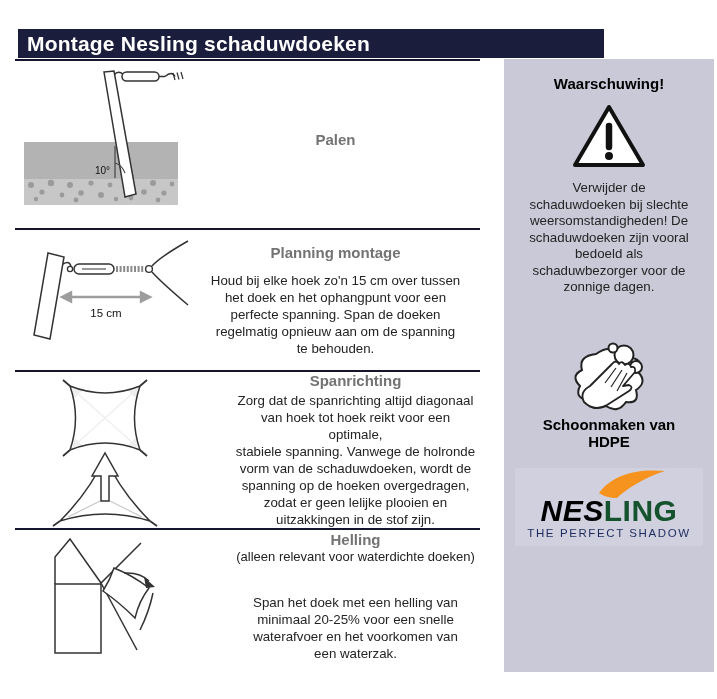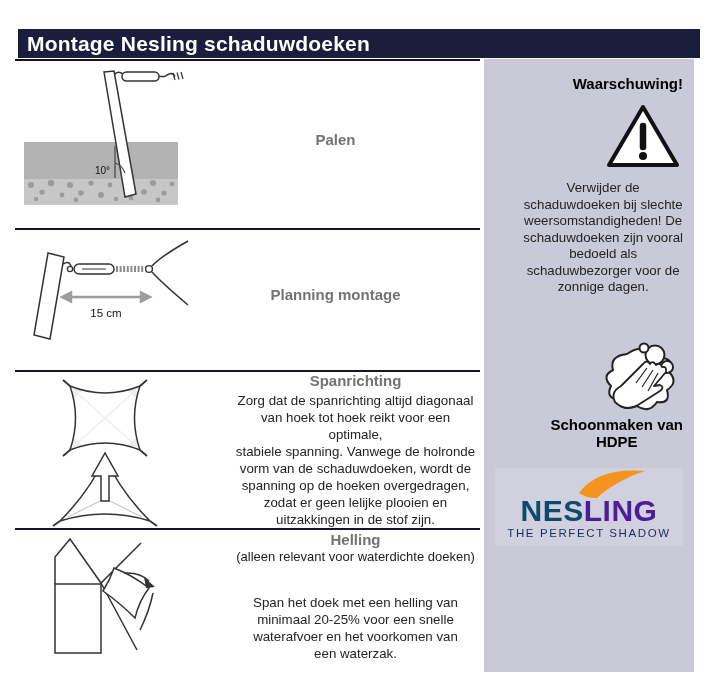--- a/index.html
+++ b/index.html
@@ -1,53 +1,53 @@
 <!DOCTYPE html>
 <html><head>
 <meta charset="utf-8">
 <style>
   html,body{margin:0;padding:0;background:#fff;}
   .page{position:relative;width:717px;height:699px;background:#fff;overflow:hidden;
         font-family:"Liberation Sans", sans-serif;color:#1f1f1f;}
 
   
-  .titlebar{position:absolute;left:18px;top:29px;width:682px;height:29px;
+  .titlebar{position:absolute;left:18px;top:29px;width:586px;height:29px;
             background:#1b1d3d;color:#fff;font-weight:bold;font-size:21px;
             line-height:29px;padding-left:9px;box-sizing:border-box;letter-spacing:.2px;}
 
   
   .content{position:absolute;left:15px;top:59px;width:465px;}
   .step{display:flex;align-items:center;border-top:2px solid #15152e;box-sizing:border-box;}
   .step-1{height:169px;} .step-2{height:142px;} .step-3{height:158px;gap:40px;} .step-4{height:134px;gap:40px;}
   .illo{flex:0 0 178px;display:flex;justify-content:center;align-items:center;}
   .txt{flex:1;display:flex;flex-direction:column;justify-content:center;
        text-align:center;padding-right:2px;}
   .txt h3{margin:0 0 11px 0;font-size:15px;color:#737373;}
   .step-3 .txt h3{margin-bottom:3px;}
   .step-4 .txt h3{margin-bottom:1px;}
   .sub{font-size:13px;color:#222;margin:0 0 30px 0;}
   .body{font-size:13.3px;line-height:17px;white-space:pre-line;margin:0;color:#242424;}
 
   
-  .sidebar{position:absolute;left:484px;top:59px;width:210px;height:613px;
+  .sidebar{position:absolute;left:504px;top:59px;width:210px;height:613px;
            background:#c9c9d8;box-sizing:border-box;padding:16px 11px 0 11px;
-           display:flex;flex-direction:column;align-items:flex-end;text-align:center;}
+           display:flex;flex-direction:column;align-items:center;text-align:center;}
   .sidebar h3{margin:0;font-size:15px;color:#000;white-space:pre-line;}
   .sidebar .body{font-size:13.3px;line-height:16.5px;}
   .warn-icon{margin-top:9px;}
   .warn-text{margin-top:7px;}
   .wash-icon{margin-top:44px;}
   .clean-head{margin-top:17px;}
   .clean-text{margin-top:15px;}
 
   .logo{position:relative;margin-top:18px;width:188px;height:78px;background:#d0d0de;}
   .logo .sail{position:absolute;top:1px;left:82px;}
   .brand{position:absolute;top:28px;left:0;width:100%;text-align:center;
          font-size:30px;font-weight:bold;letter-spacing:.5px;line-height:30px;}
-  .brand .nes{color:#0c4a6e;} .brand .ling{color:#4c1d95;}
+  .brand .nes{color:#000000;font-style:italic;} .brand .ling{color:#14532d;}
   .tagline{position:absolute;top:59px;left:0;width:100%;text-align:center;
            font-size:11.5px;font-weight:normal;letter-spacing:1.6px;color:#1d2c5f;}
 
   svg text{font-family:"Liberation Sans", sans-serif;}
 </style>
 </head>
 <body>
 
 <div class="page">
 
@@ -114,20 +114,25 @@
           <g stroke="#9d9d9d" stroke-width="2.4" fill="#9d9d9d">
             <line x1="50" y1="58" x2="126" y2="58"></line>
             <polygon points="44,58 53,53.5 53,62.5"></polygon>
             <polygon points="132,58 123,53.5 123,62.5"></polygon>
           </g>
           <text x="88" y="78" text-anchor="middle" font-size="11.5" fill="#111">15 cm</text>
         </svg>
       </div>
       <div class="txt">
         <h3>Planning montage</h3>
+        <p class="body">Houd bij elke hoek zo'n 15 cm over tussen
+het doek en het ophangpunt voor een
+perfecte spanning. Span de doeken
+regelmatig opnieuw aan om de spanning
+te behouden.</p>
       </div>
     </section>
 
     <section class="step step-3">
       <div class="illo">
         <svg width="172" height="154" viewBox="0 0 172 154">
           <g stroke="#bdbdbd" stroke-width="1.4" fill="#bdbdbd">
             <line x1="58" y1="19" x2="116" y2="71"></line>
               <line x1="116" y1="19" x2="58" y2="71"></line>
             <polygon points="55,16 63,18 57,24"></polygon>

